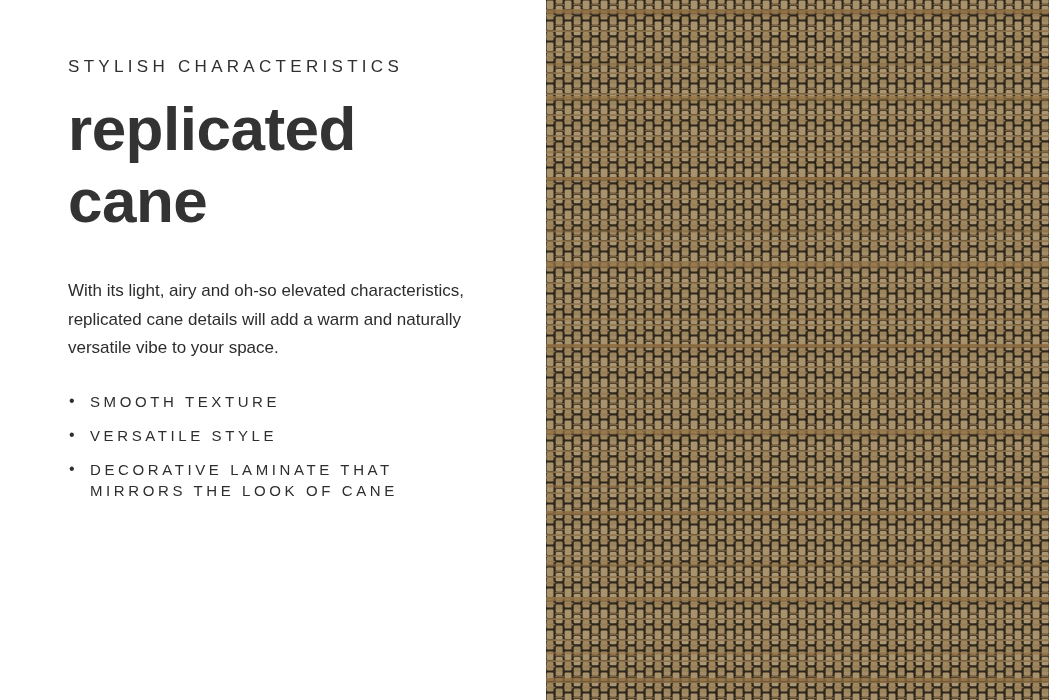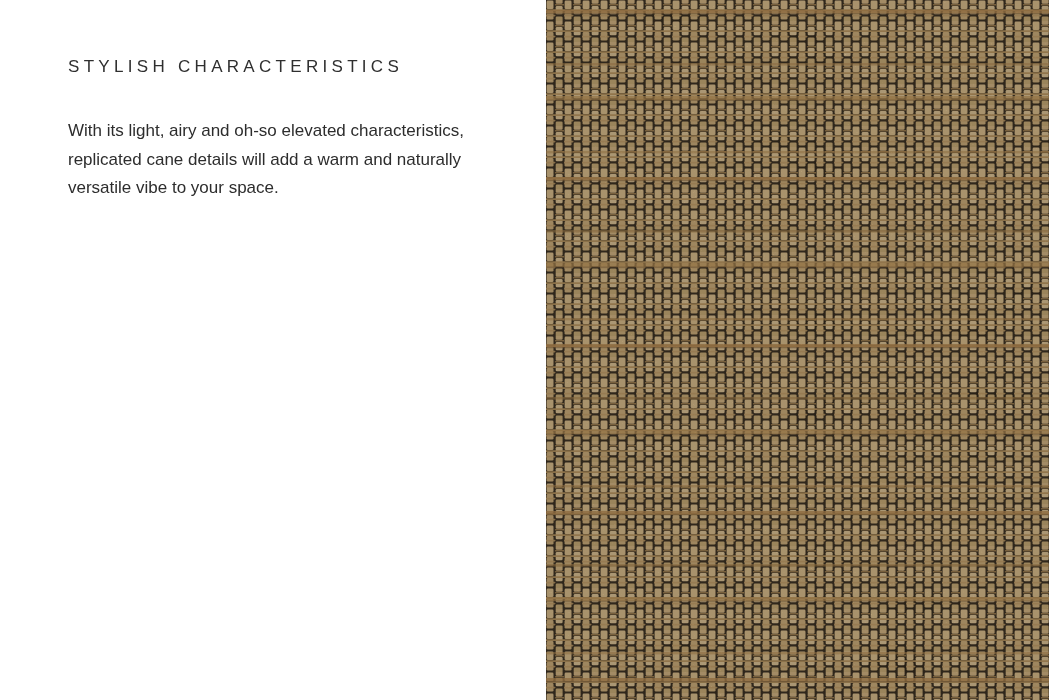--- a/index.html
+++ b/index.html
@@ -75,23 +75,31 @@
   }
   .swatch svg { display: block; }
 </style>
 </head>
 <body>
 
 <div class="page">
 
   <section class="content">
     <div class="eyebrow">STYLISH CHARACTERISTICS</div>
+    <h1 class="title">replicated
+cane</h1>
     <p class="description">With its light, airy and oh-so elevated characteristics,
 replicated cane details will add a warm and naturally
 versatile vibe to your space.</p>
+    <ul class="features">
+      <li>SMOOTH TEXTURE</li>
+      <li>VERSATILE STYLE</li>
+      <li>DECORATIVE LAMINATE THAT
+MIRRORS THE LOOK OF CANE</li>
+    </ul>
   </section>
 
   <section class="swatch">
     <svg width="503" height="700" viewBox="0 0 503 700" xmlns="http://www.w3.org/2000/svg">
       <defs>
         <pattern id="weave" width="18" height="21" patternUnits="userSpaceOnUse">
           <rect width="18" height="21" fill="#17110a"></rect>
 
           <rect x="0.6" y="0.6" width="6.9" height="8.4" rx="1.3" fill="#d0b586"></rect>
           <rect x="0.6" y="11.1" width="6.9" height="8.4" rx="1.3" fill="#c2a472"></rect>

